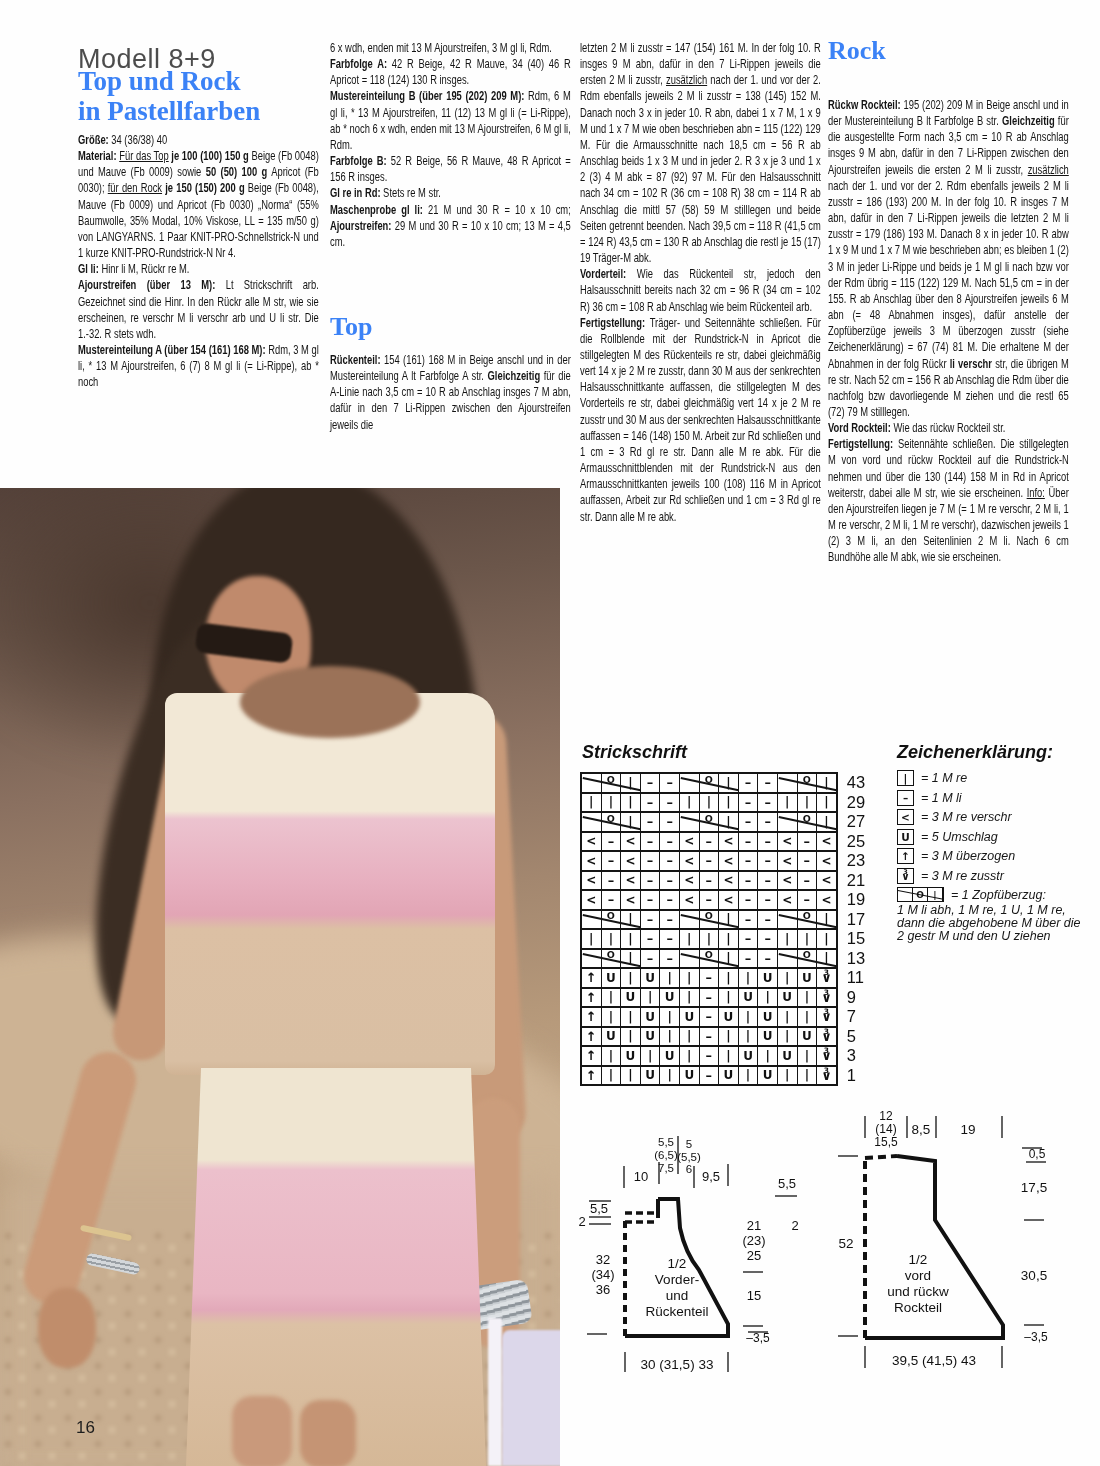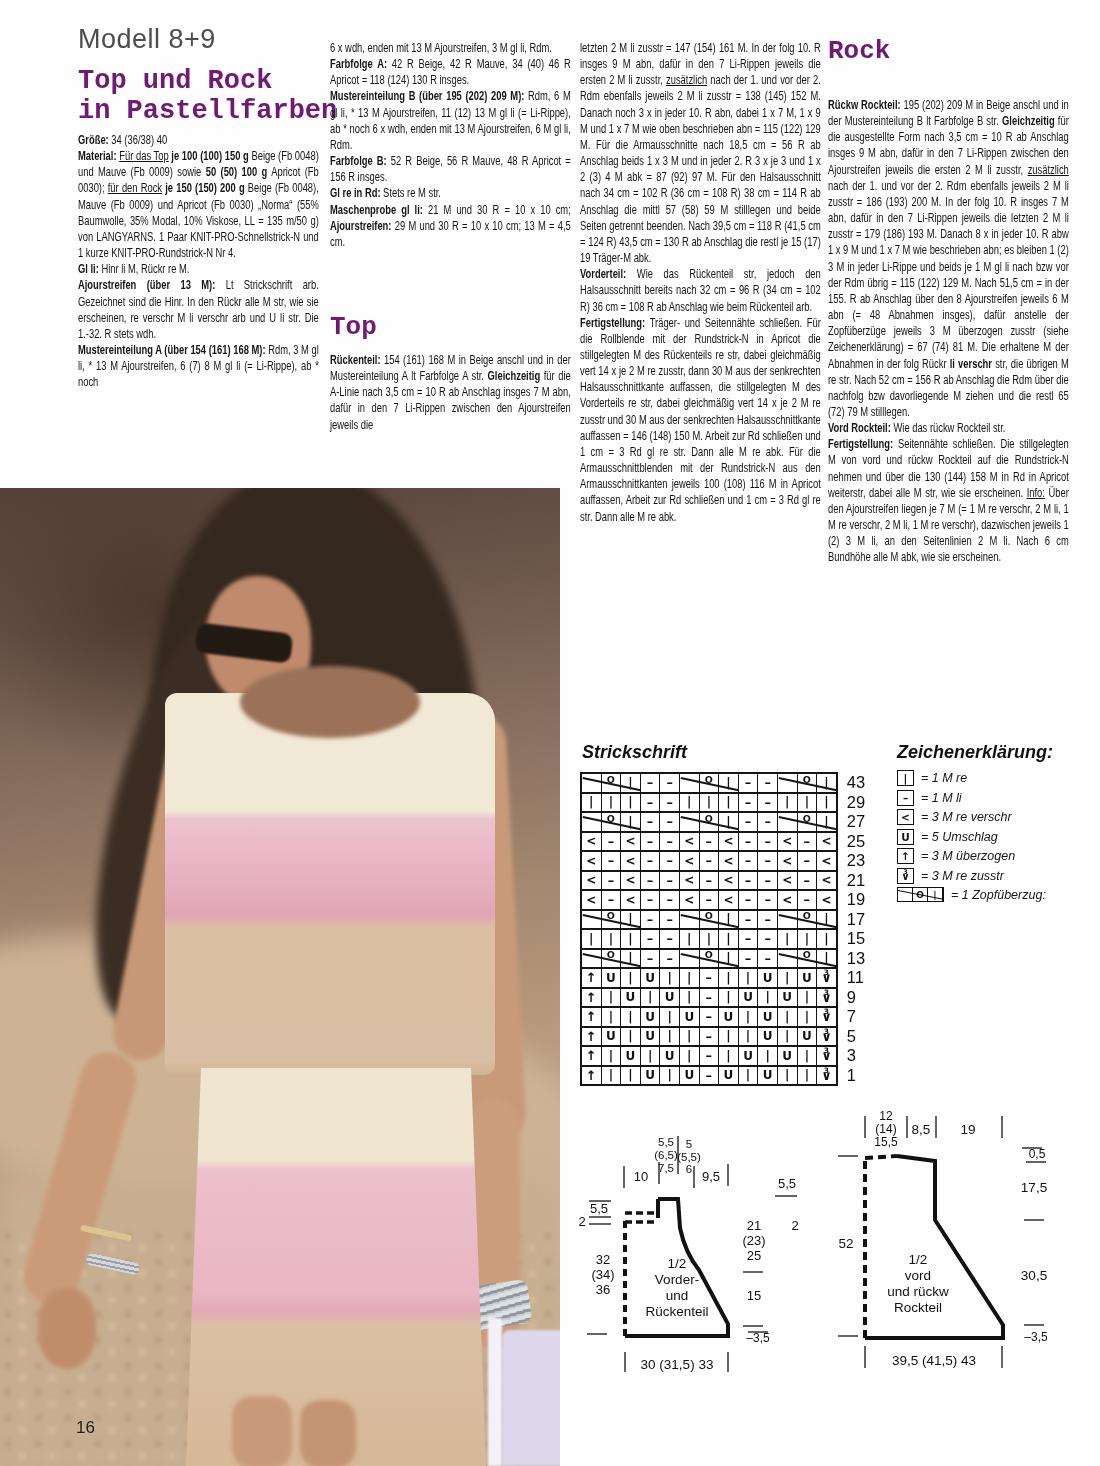--- a/index.html
+++ b/index.html
@@ -3,21 +3,21 @@
 <meta charset="utf-8">
 <style>
   html,body{margin:0;padding:0;background:#888;}
   #page{position:relative;width:1100px;height:1466px;background:#fefefe;overflow:hidden;
         font-family:"Liberation Sans",sans-serif;color:#161616;}
   
   .colblock{position:absolute;width:344px;transform:scaleX(0.7);transform-origin:0 0;
             font-size:13.4px;line-height:16.15px;text-align:justify;color:#141414;}
   .colblock p{margin:0;}
   .model-title{position:absolute;font-size:27px;color:#4c4c4c;letter-spacing:.5px;}
-  .pink{font-family:Liberation Mono, monospace;font-weight:bold;color:#701a75;}
+  .pink{font-family:Liberation Serif, serif;font-weight:bold;color:#3b82f6;}
   .pink-title{position:absolute;font-size:27px;line-height:30px;}
   .section-h{position:absolute;font-size:26px;}
   
   .chart-head{position:absolute;font:italic bold 18px "Liberation Sans",sans-serif;color:#111;}
   #chart{position:absolute;left:580px;top:772px;}
   .chart-row{display:flex;align-items:center;}
   .chart-row + .chart-row{margin-top:-2px;}
   .cells-box{position:relative;display:flex;border:2px solid #151515;background:#fff;}
   .cell{width:18.6px;height:17.5px;border-right:1px solid #151515;display:flex;align-items:center;
         justify-content:center;font:700 12px "DejaVu Sans",sans-serif;color:#111;}
@@ -60,21 +60,21 @@
   .soft3{filter:blur(2px);}
   .knit{background-image:repeating-linear-gradient(90deg,rgba(120,90,70,.20) 0 1.5px,
         rgba(255,255,255,.28) 1.5px 3px,rgba(0,0,0,0) 3px 7px);}
   .pagenum{position:absolute;left:76px;top:1418px;font-size:17px;color:#1d1d1d;}
 </style>
 </head>
 <body>
 
 <div id="page">
 
-  <div class="model-title" style="left:78px;top:24px;">Modell 8+9</div>
+  <div class="model-title" style="left:78px;top:44px;">Modell 8+9</div>
   <div class="pink-title pink" style="left:78px;top:66px;text-align:center;">Top und Rock</div>
   <div class="pink-title pink" style="left:78px;top:96px;">in Pastellfarben</div>
 
   <div class="colblock" style="left:78px;top:132px;">
     <p><span style="font-weight: bold;">Größe: </span><span>34 (36/38) 40</span></p>
     <p><span style="font-weight: bold;">Material: </span><span style="text-decoration: underline;">Für das Top</span><span> </span><span style="font-weight: bold;">je 100 (100) 150 g</span><span> Beige (Fb 0048) und Mauve (Fb 0009) sowie </span><span style="font-weight: bold;">50 (50) 100 g</span><span> Apricot (Fb 0030); </span><span style="text-decoration: underline;">für den Rock</span><span> </span><span style="font-weight: bold;">je 150 (150) 200 g</span><span> Beige (Fb 0048), Mauve (Fb 0009) und Apricot (Fb 0030) „Norma“ (55% Baumwolle, 35% Modal, 10% Viskose, LL = 135 m/50 g) von LANGYARNS. 1 Paar KNIT-PRO-Schnellstrick-N und 1 kurze KNIT-PRO-Rundstrick-N Nr 4.</span></p>
     <p><span style="font-weight: bold;">Gl li: </span><span>Hinr li M, Rückr re M.</span></p>
     <p><span style="font-weight: bold;">Ajourstreifen (über 13 M): </span><span>Lt Strickschrift arb. Gezeichnet sind die Hinr. In den Rückr alle M str, wie sie erscheinen, re verschr M li verschr arb und U li str. Die 1.-32. R stets wdh.</span></p>
     <p><span style="font-weight: bold;">Mustereinteilung A (über 154 (161) 168 M): </span><span>Rdm, 3 M gl li, * 13 M Ajourstreifen, 6 (7) 8 M gl li (= Li-Rippe), ab * noch</span></p>
   </div>
@@ -474,20 +474,21 @@
       <div class="litem">
         <div class="lrow">
           <div class="lzopf">
             <div class="lzc"></div>
             <div class="lzc">O</div>
             <div class="lzc">|</div>
             <div class="lzd"></div>
           </div>
           <span class="ltext">= 1 Zopfüberzug:</span>
         </div>
+        <div class="lcont zopf">1 M li abh, 1 M re, 1 U, 1 M re, dann die abgehobene M über die 2 gestr M und den U ziehen</div>
       </div>
     </div>
 
   <svg class="schem" style="left:565px;top:1106px;" width="252" height="274" viewBox="0 0 252 274">
     <g stroke="#111" fill="none">
       <path d="M93,93 L113,93 L115,122 C119,141 125,153 134,164 L163,218 L163,230 L60,230" stroke-width="4"></path>
       <path d="M93,93 L93,112" stroke-width="4"></path>
       <path d="M60,230 L60,112" stroke-width="4" stroke-dasharray="7,5"></path>
       <path d="M60,107 L92,107" stroke-width="3.4" stroke-dasharray="7,4"></path>
       <path d="M60,116 L92,116" stroke-width="3.4" stroke-dasharray="7,4"></path>

